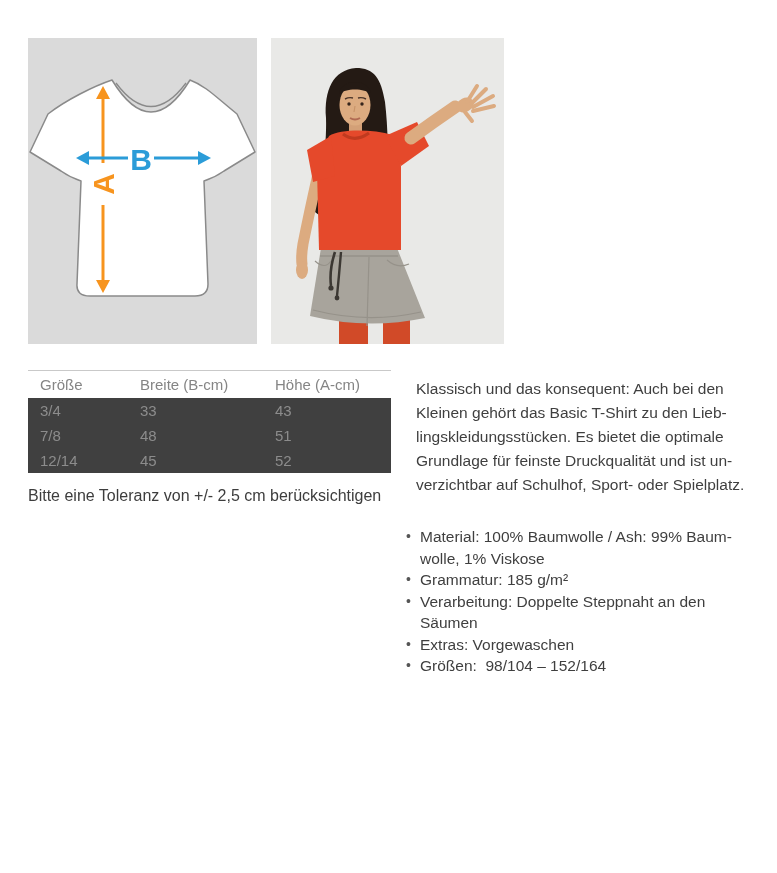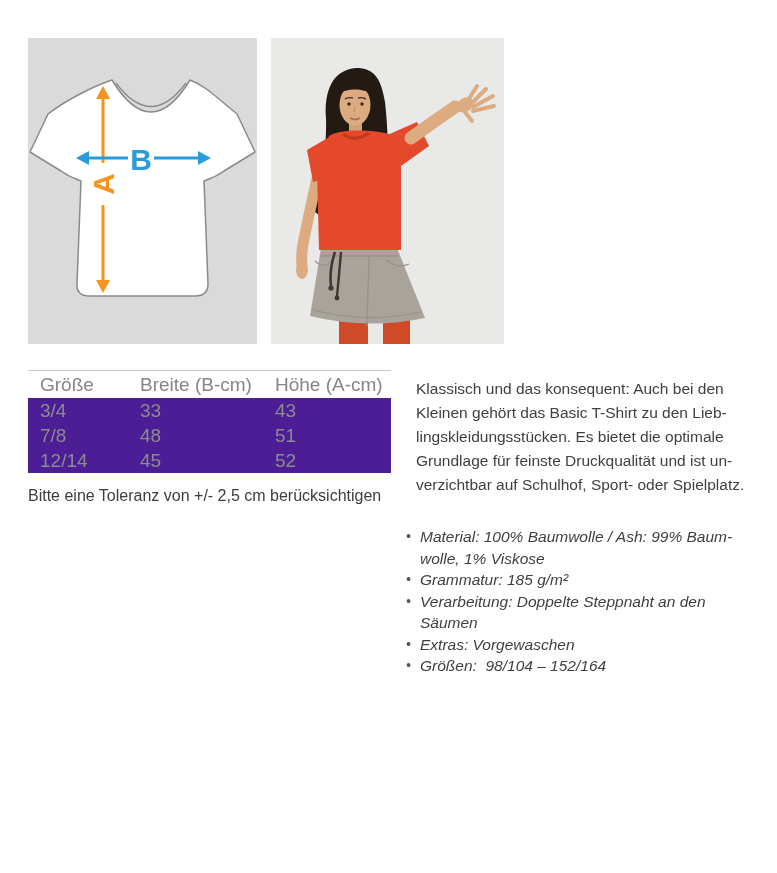--- a/index.html
+++ b/index.html
@@ -12,49 +12,49 @@
   }
   .panel{position:absolute;top:38px;height:306px;}
   #diagram-panel{left:28px;width:229px;background:#dadada;}
   #photo-panel{left:271px;width:233px;background:#e9e9e7;}
   .panel svg{display:block;width:100%;height:100%;}
 
   
   #table-col{position:absolute;left:28px;top:370px;width:363px;}
   table.size-table{
     width:363px;border-collapse:collapse;table-layout:fixed;
-    font-size:19px;color:#8c8c8c;
+    font-size:15px;color:#8c8c8c;
   }
   table.size-table th{
     font-weight:400;text-align:left;height:27px;
     background:#ffffff;border-top:1px solid #c9c9c9;
     padding:0 0 0 12px;color:#858585;
   }
   table.size-table td{
     height:25px;padding:0 0 0 12px;font-weight:400;
   }
-  table.size-table tr.r-odd td{background:#4c1d95;margin-top:39px;}
+  table.size-table tr.r-odd td{background:#404040;margin-top:39px;}
   table.size-table tr.r-even td{background:#f9f9f9;}
 
   #tolerance-note{
     margin-top:14px;font-size:16px;color:#3d3d3d;
   }
 
   
   #text-col{position:absolute;left:405px;top:366px;width:352px;}
   #description-paragraph{
     margin:11px;font-size:15.5px;line-height:24px;color:#3f3f3f;
     white-space:pre-line;
   }
   ul#feature-list{
     list-style:none;margin:29px 0 0 0;padding:0;
     font-size:15.5px;line-height:21.5px;color:#3f3f3f;
   }
   ul#feature-list li{
-    position:relative;padding-left:15px;white-space:pre-line;font-style:italic;
+    position:relative;padding-left:15px;white-space:pre-line;
   }
   ul#feature-list li::before{
     content:"\2022";position:absolute;left:1px;top:0;
     color:#555;font-size:14px;
   }
 </style>
 </head>
 <body>
 
 <div class="panel" id="diagram-panel">

